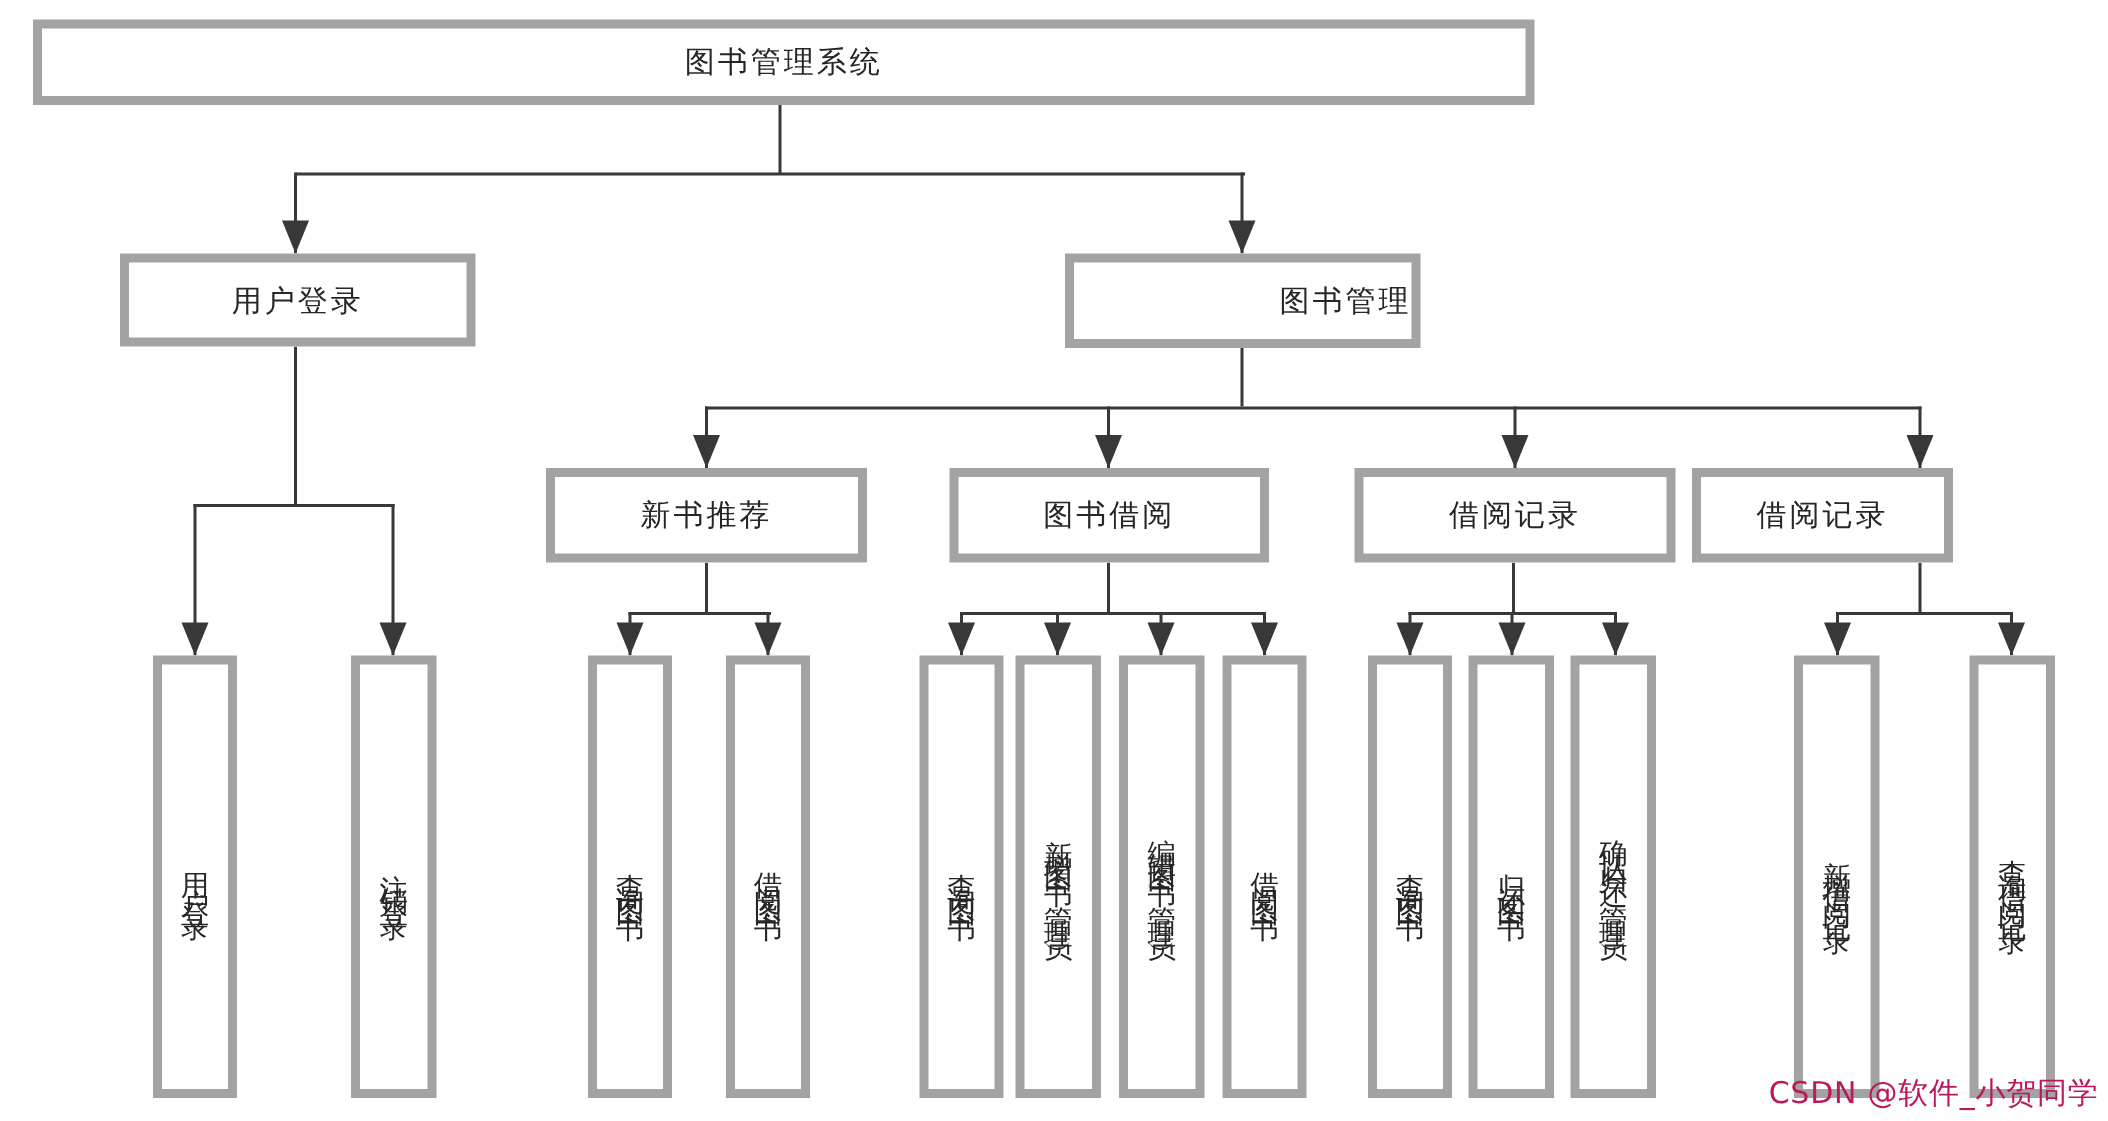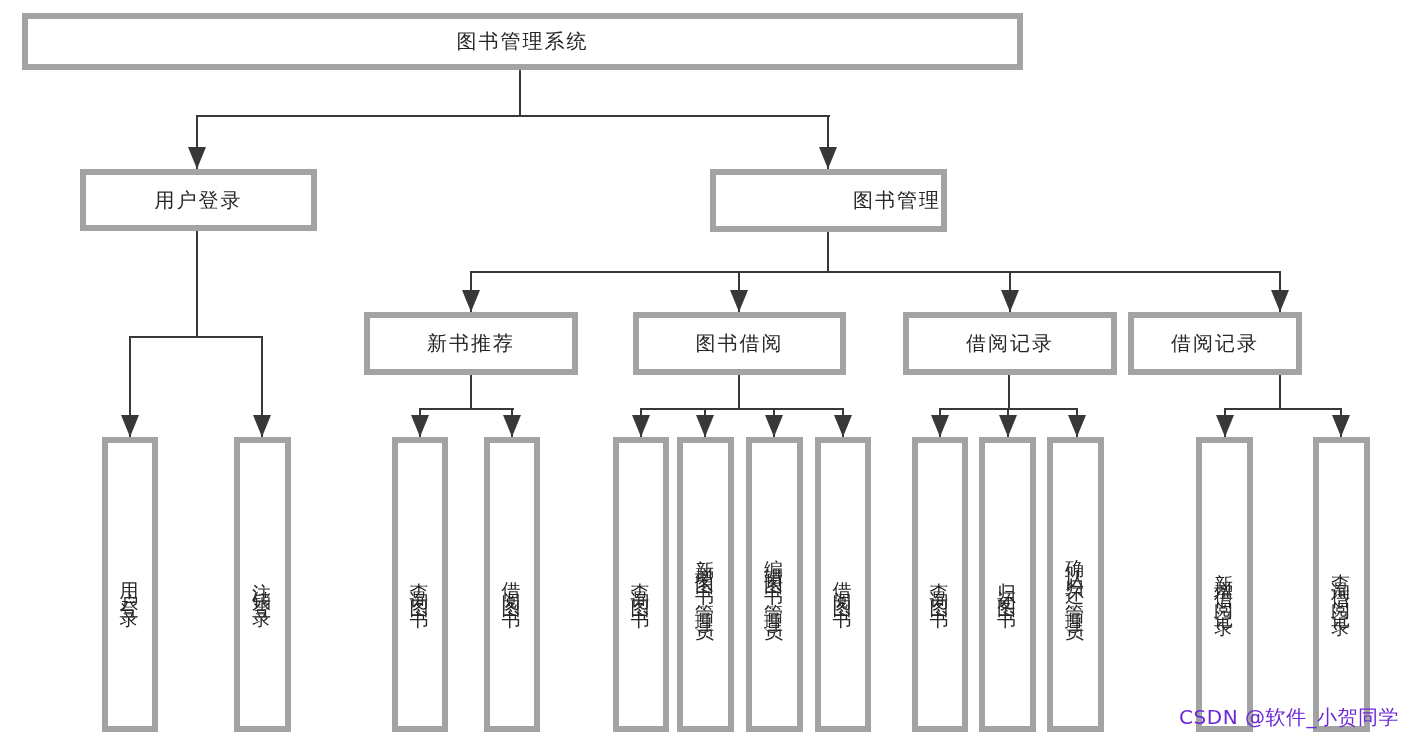--- a/index.html
+++ b/index.html
@@ -39,23 +39,23 @@
     position: absolute;
     width: 0; height: 0;
     border-left: 9px solid transparent;
     border-right: 9px solid transparent;
     border-top: 22px solid #383838;
     z-index: 1;
   }
   .watermark {
     position: absolute;
     right: 6px;
-    bottom: 16px;
+    bottom: 5px;
     font-size: 20px;
-    color: #6d28d9;
+    color: #be185d;
     letter-spacing: 0.5px;
     z-index: 10;
     white-space: nowrap;
   }
 </style>
 </head>
 <body>
 
 <div id="canvas">
 

